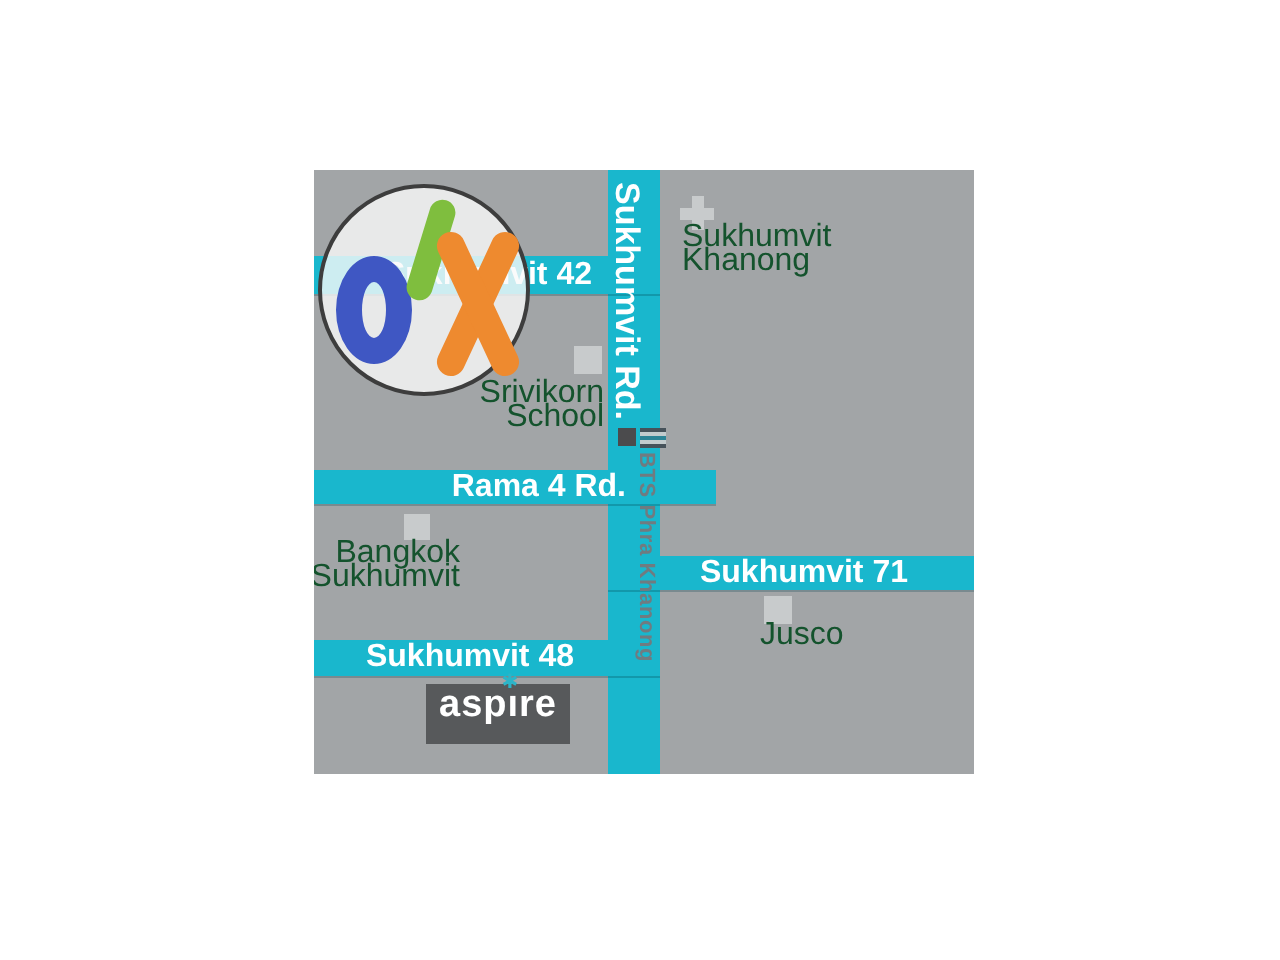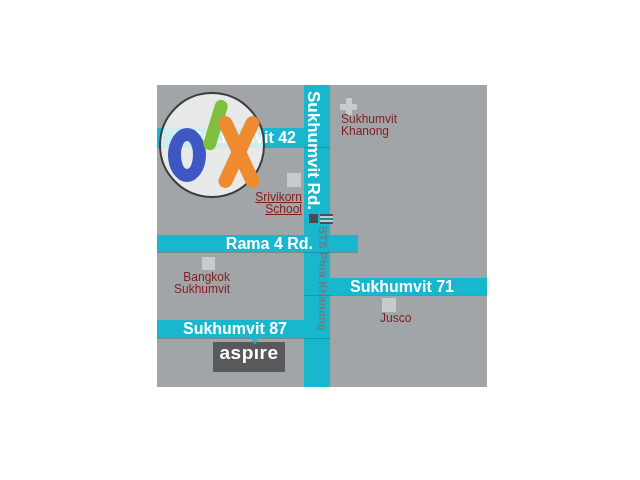--- a/index.html
+++ b/index.html
@@ -44,23 +44,23 @@
   .bts-square { position:absolute; left:152px; top:129px; width:9px; height:9px; background:#4b4b4d; z-index:2; }
   .bts-train {
     position:absolute; left:163px; top:129px; width:13px; height:10px; z-index:2;
     background:linear-gradient(to bottom,#46525a 0 2px,#c2cbcd 2px 4px,#2c8496 4px 6px,#c2cbcd 6px 8px,#46525a 8px 10px);
   }
   
   .lm-box { position:absolute; background:#c8cbcc; z-index:2; }
   .lm-school { left:130px; top:88px; width:14px; height:14px; }
   .lm-univ { left:45px; top:172px; width:13px; height:13px; }
   .lm-jusco { left:225px; top:213px; width:14px; height:14px; }
-  .lm-text { position:absolute; color:#7f1d1d; font-size:12px; line-height:12px; z-index:2; }
+  .lm-text { position:absolute; color:#14532d; font-size:16px; line-height:12px; z-index:2; }
   .txt-hospital { left:184px; top:28px; text-align:left; }
-  .txt-school { left:60px; top:106px; width:85px; text-align:right;text-decoration:underline; }
+  .txt-school { left:60px; top:106px; width:85px; text-align:right; }
   .txt-univ { left:-12px; top:186px; width:85px; text-align:right; }
   .txt-jusco { left:223px; top:227px; text-align:center; }
   .cross { position:absolute; left:183px; top:13px; width:17px; height:17px; z-index:2; }
   .cross::before, .cross::after { content:""; position:absolute; background:#c8cbcc; }
   .cross::before { left:5.5px; top:0; width:6px; height:17px; }
   .cross::after { left:0; top:5.5px; width:17px; height:6px; }
   
   .aspire {
     position:absolute; left:56px; top:257px; width:72px; height:30px;
     background:#57595b; z-index:2;
@@ -109,21 +109,21 @@
   <div class="bts-train"></div>
   <span class="bts-label">BTS Phra Khanong</span>
 
   <div class="band b42">
     <span class="band-label">Sukhumvit 42</span>
   </div>
   <div class="band brama">
     <span class="band-label">Rama 4 Rd.</span>
   </div>
   <div class="band b48">
-    <span class="band-label">Sukhumvit 87</span>
+    <span class="band-label">Sukhumvit 48</span>
   </div>
   <div class="band b71">
     <span class="band-label">Sukhumvit 71</span>
   </div>
 
   <div class="cross"></div>
   <div class="lm-text txt-hospital">
     <div>Sukhumvit</div>
     <div>Khanong</div>
   </div>

